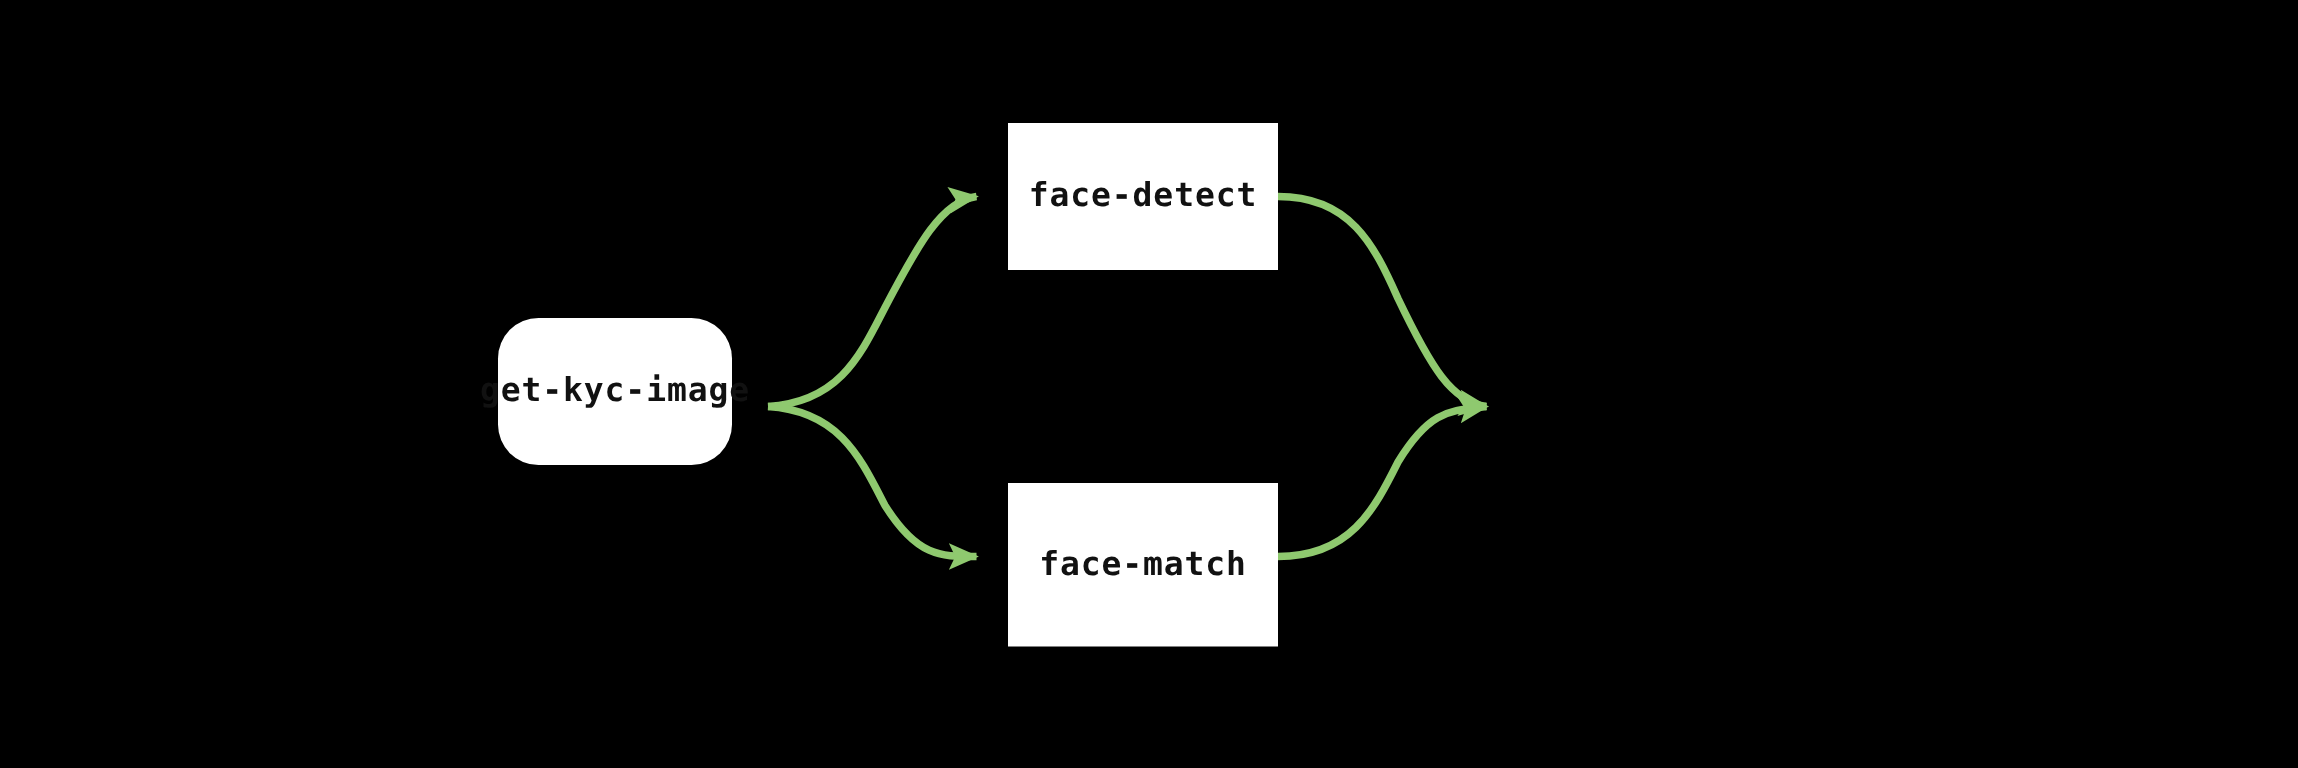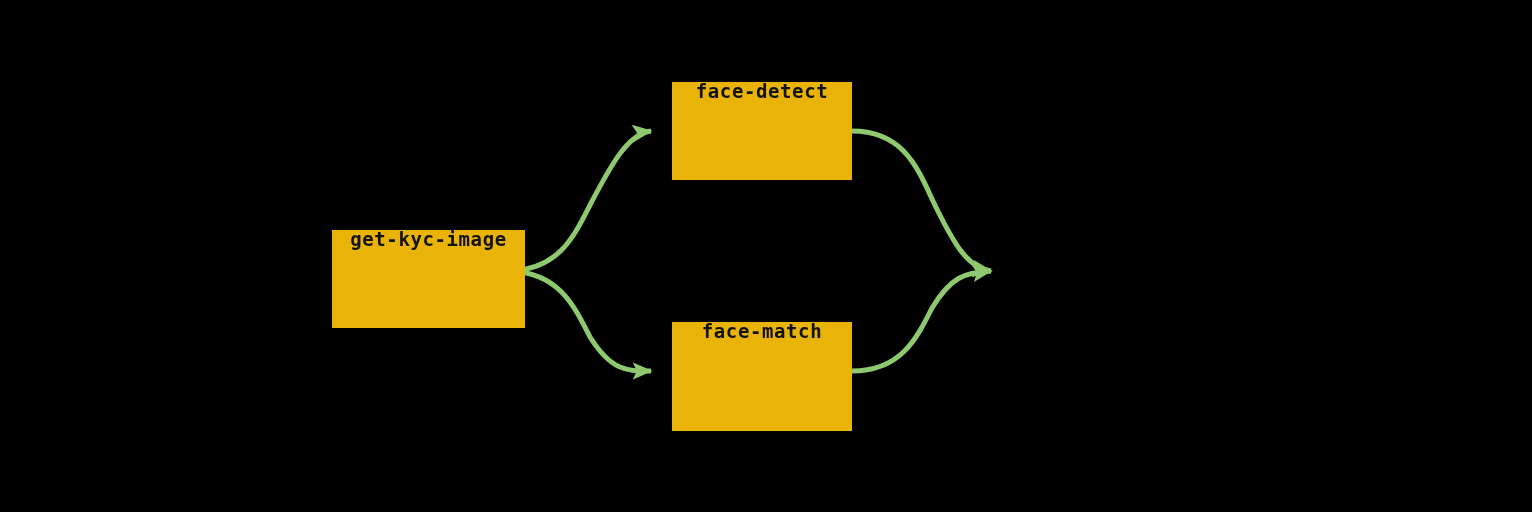--- a/index.html
+++ b/index.html
@@ -21,26 +21,27 @@
     position: absolute;
     left: 0;
     top: 0;
     width: 1532px;
     height: 512px;
   }
   .node {
     position: absolute;
     box-sizing: border-box;
     display: flex;
+    align-items: center;
     justify-content: center;
-    background: #eab308;
+    background: #ffffff;
     color: #111111;
     font-family: "DejaVu Sans Mono", "Liberation Mono", monospace;
     font-weight: bold;
-    font-size: 19px;
+    font-size: 22px;
     letter-spacing: 0.6px;
     line-height: 1;
     white-space: nowrap;
     user-select: none;
   }
   .node-label {
     pointer-events: none;
   }
 </style>
 </head>
@@ -59,21 +60,21 @@
       <path d="M 512,271 C 560,268 574,236 590,205 C 612,163 628,134 651,131" marker-end="url(#arrow-green)"></path>
 
       <path d="M 512,271 C 560,274 574,306 590,337 C 612,372 628,371 651,371" marker-end="url(#arrow-green)"></path>
 
       <path d="M 852,131 C 900,131 916,163 932,199 C 954,245 968,268 991,271" marker-end="url(#arrow-green)"></path>
 
       <path d="M 852,371 C 900,371 916,340 932,308 C 954,272 968,274 991,271" marker-end="url(#arrow-green)"></path>
     </g>
   </svg>
 
-  <div class="node" style="left:332px; top:230px; width:193px; height:98px;">
+  <div class="node" style="left:332px; top:212px; width:156px; height:98px;border-radius:27px;">
     <span class="node-label">get-kyc-image</span>
   </div>
 
   <div class="node" style="left:672px; top:82px; width:180px; height:98px;">
     <span class="node-label">face-detect</span>
   </div>
 
   <div class="node" style="left:672px; top:322px; width:180px; height:109px;">
     <span class="node-label">face-match</span>
   </div>

